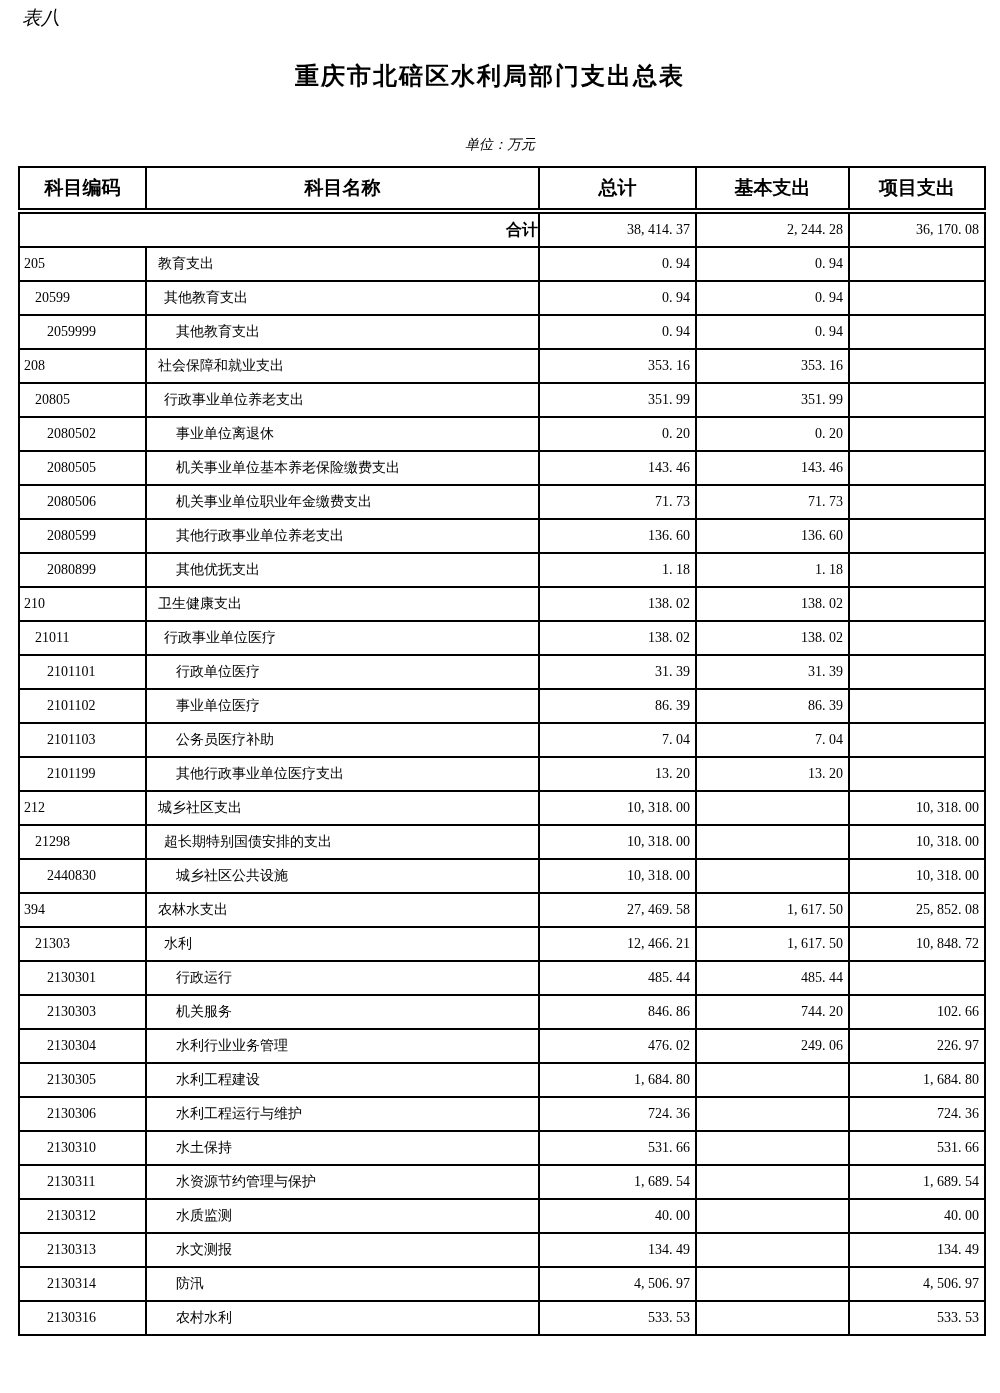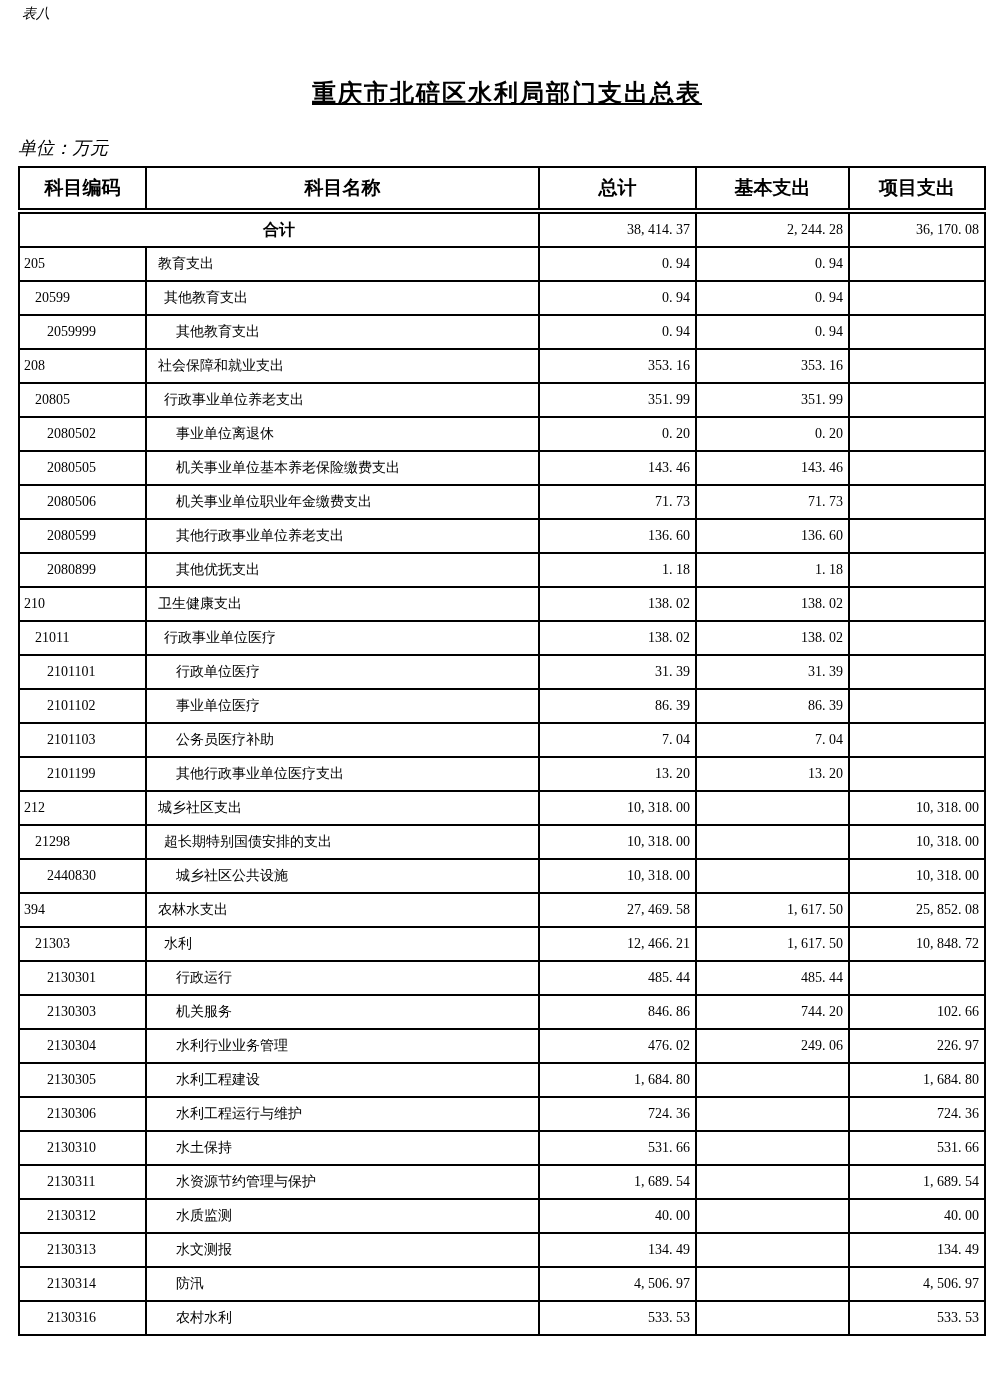--- a/index.html
+++ b/index.html
@@ -5,52 +5,51 @@
   html,body { margin:0; padding:0; }
   body {
     position:relative;
     width:1000px; height:1393px;
     background:#ffffff; color:#000;
     font-family:"Liberation Serif","DejaVu Serif",serif;
     overflow:hidden;
   }
   .sheet-label {
     position:absolute; top:5px; left:22px;
-    font-size:14px; font-style:italic;
+    font-size:19px; font-style:italic;
   }
   .title {
-    position:absolute; top:60px; left:0; width:980px; margin:17px;
+    position:absolute; top:60px; left:0; width:980px; margin:0;
     text-align:center;
     font:bold 24px "Liberation Sans","DejaVu Sans",sans-serif;
     letter-spacing:2px;
-    text-decoration:underline;
   }
   .unit-label {
     position:absolute; top:136px; left:18px; width:964px;
-    text-align:left; font-size:18px; font-style:italic;
+    text-align:center; font-size:14px; font-style:italic;
   }
   table.expenditure {
     position:absolute; top:166px; left:18px; width:966px;
     border-collapse:collapse; table-layout:fixed;
     border:2px solid #000;
   }
   th, td {
     border:2px solid #000;
     overflow:hidden; white-space:nowrap;
     padding:0;
   }
   thead th {
     height:40px;
     font:bold 19px "Liberation Sans","DejaVu Sans",sans-serif;
     text-align:center;
     border-bottom:6px double #000;
   }
   tbody td { height:32px; font-size:14px; }
   td.total-label {
-    text-align:center;
+    text-align:right;
     font:bold 16px "Liberation Sans","DejaVu Sans",sans-serif;
   }
   td.num { text-align:right; padding-right:5px; }
   td.code { text-align:left; }
   td.name { text-align:left; }
   td.code.lvl1 { padding-left:4px; }
   td.code.lvl2 { padding-left:15px; }
   td.code.lvl3 { padding-left:27px; }
   td.name.lvl1 { padding-left:11px; }
   td.name.lvl2 { padding-left:17px; }

